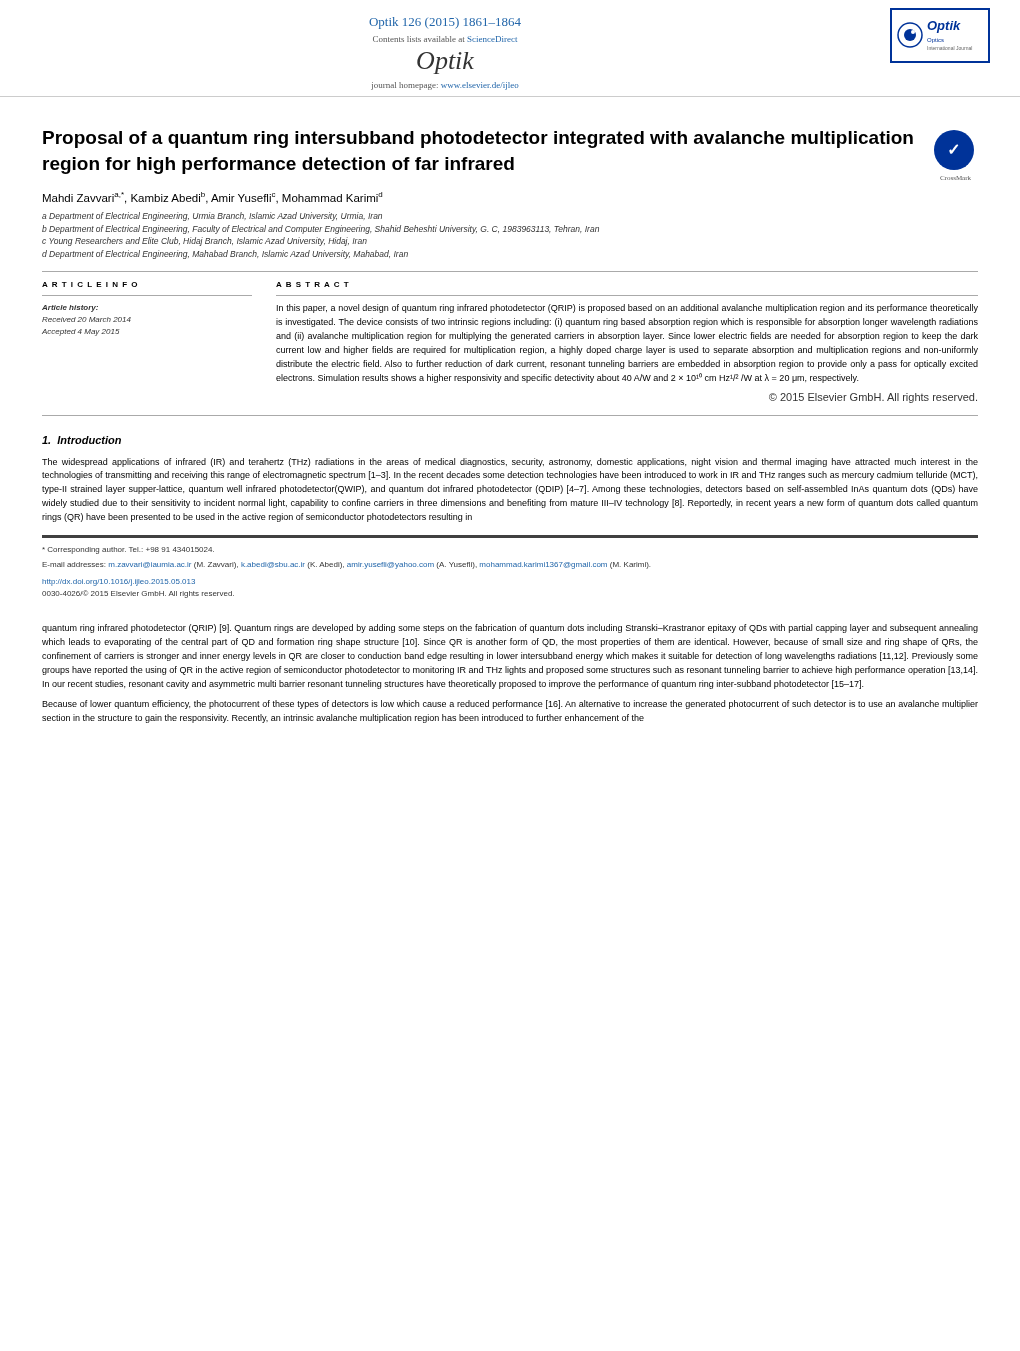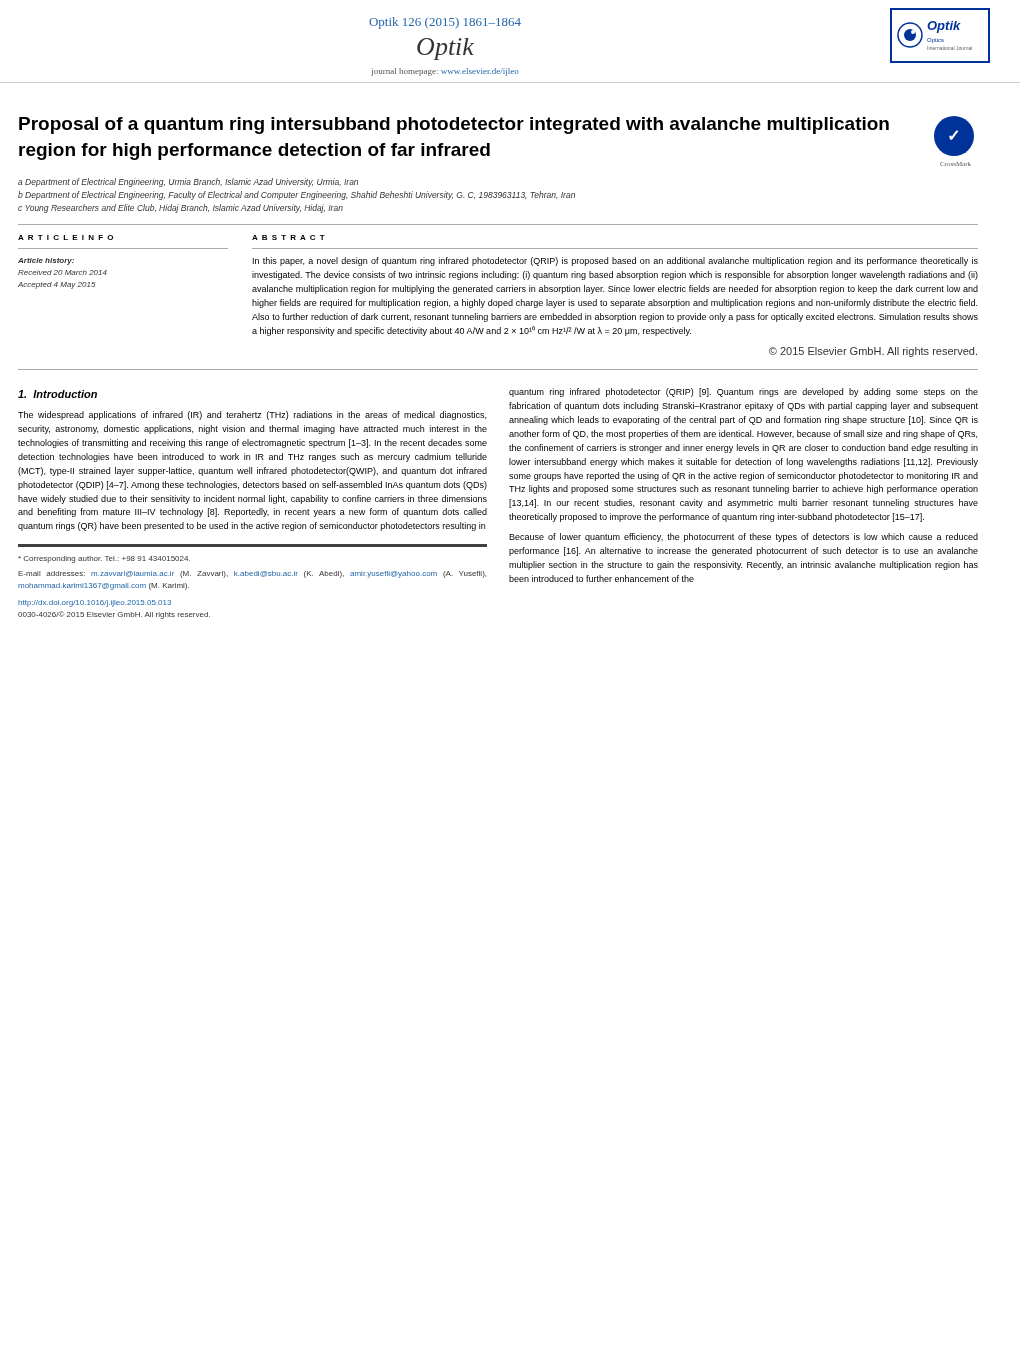--- a/index.html
+++ b/index.html
@@ -61,21 +61,21 @@
     }
     .optik-header-ref {
       font-size: 13px;
       color: #2266aa;
       text-align: center;
       padding-top: 2px;
     }
 
     
     .main-content {
-      padding: 10px 42px 10px 18px;
+      padding: 10px 42px 10px 42px;
     }
 
     
     .title-section {
       display: flex;
       align-items: flex-start;
       margin-bottom: 8px;
       margin-top: 18px;
     }
     .article-title {
@@ -177,20 +177,21 @@
       text-align: right;
       margin-top: 6px;
       font-family: Arial, sans-serif;
     }
 
     
     .body-content {
       display: flex;
       gap: 22px;
       margin-top: 16px;
+      flex-direction: column;
     }
     .body-col {
       flex: 1;
       font-size: 9px;
       line-height: 1.55;
       text-align: justify;
       color: #000;
       font-family: Arial, sans-serif;
     }
 
@@ -230,20 +231,24 @@
   </style>
 </head>
 <body>
 
 <div class="page">
 
   <div class="header">
 
     <div class="header-center">
       <div class="optik-header-ref">Optik 126 (2015) 1861–1864</div>
+      <div style="font-size:9px; color:#555; margin-top:4px;">
+        <span>Contents lists available at</span>
+        <span style="color:#2266aa;">ScienceDirect</span>
+      </div>
       <div class="journal-title">Optik</div>
       <div style="font-size:9px; color:#555; margin-top:4px;">
         <span>journal homepage:</span>
         <span class="journal-url" style="color:#2266aa;">www.elsevier.de/ijleo</span>
       </div>
     </div>
 
     <div class="header-right">
       <div class="optik-logo-box">
 
@@ -271,25 +276,29 @@
       <div class="crossmark">
         <svg width="42" height="42" viewBox="0 0 42 42">
           <circle cx="21" cy="21" r="20" fill="#003399"></circle>
           <text x="21" y="26" text-anchor="middle" font-size="16" font-weight="bold" fill="#fff" font-family="Arial">✓</text>
           <text x="21" y="38" text-anchor="middle" font-size="5" fill="#003399" font-family="Arial">CrossMark</text>
         </svg>
         <div style="font-size:7px; color:#555; text-align:center; margin-top:1px;">CrossMark</div>
       </div>
     </div>
 
+    <div class="authors">
+      Mahdi Zavvari<sup class="author-sup">a,</sup><sup class="author-sup">*</sup>, Kambiz Abedi<sup class="author-sup">b</sup>, Amir Yusefli<sup class="author-sup">c</sup>, Mohammad Karimi<sup class="author-sup">d</sup>
+    </div>
 
     <div class="affiliations">
       <div>a Department of Electrical Engineering, Urmia Branch, Islamic Azad University, Urmia, Iran</div>
       <div>b Department of Electrical Engineering, Faculty of Electrical and Computer Engineering, Shahid Beheshti University, G. C, 1983963113, Tehran, Iran</div>
       <div>c Young Researchers and Elite Club, Hidaj Branch, Islamic Azad University, Hidaj, Iran</div>
+      <div>d Department of Electrical Engineering, Mahabad Branch, Islamic Azad University, Mahabad, Iran</div>
     </div>
 
     <hr class="divider">
 
     <div class="two-col">
 
       <div class="col-left">
         <div class="section-heading">A R T I C L E   I N F O</div>
         <hr style="border:none; border-top:1px solid #aaa; margin-bottom:6px;">
         <div class="article-history">

